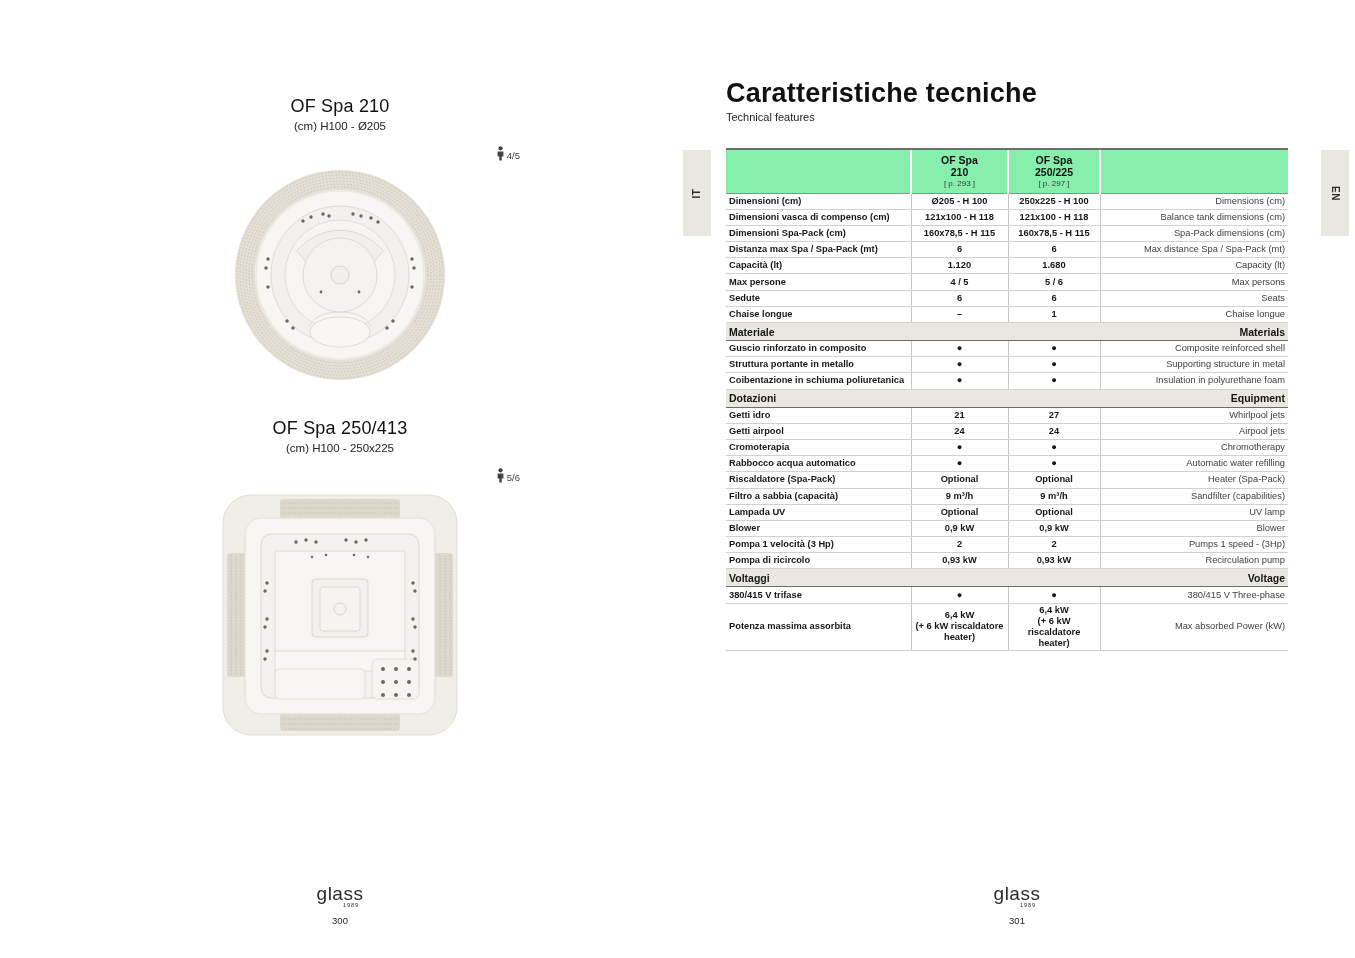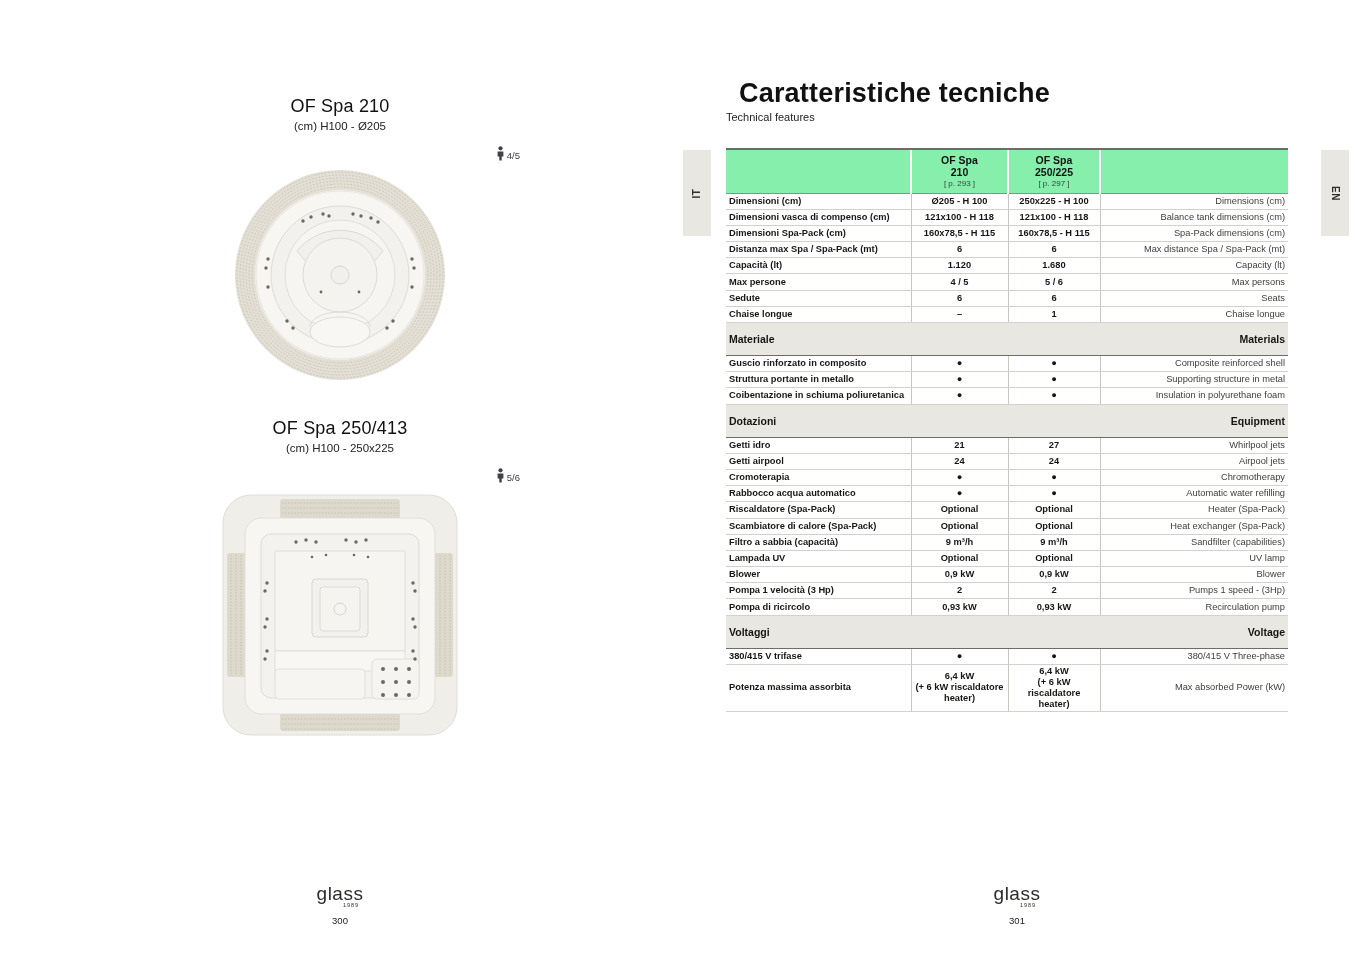--- a/index.html
+++ b/index.html
@@ -22,21 +22,21 @@
 
   
   .page-footer { position:absolute; width:120px; text-align:center; }
   #footer-left  { left:280px; top:885px; }
   #footer-right { left:957px; top:885px; }
   .glass-word { font-size:19px; color:#2b2b29; letter-spacing:.5px; line-height:18px; display:block; }
   .glass-year { font-size:5.5px; color:#2b2b29; display:block; margin-top:-1px; padding-left:22px; letter-spacing:1px; }
   .page-num   { font-size:9.5px; color:#222; margin-top:7px; }
 
   
-  .tech-title    { position:absolute; left:726px; top:78px;  font-size:27px; font-weight:700; letter-spacing:.2px; color:#111;margin-left:13px; }
+  .tech-title    { position:absolute; left:726px; top:78px;  font-size:27px; font-weight:700; letter-spacing:.2px; color:#111; }
   .tech-subtitle { position:absolute; left:726px; top:111px; font-size:11px; color:#222; }
 
   
   .lang-tab {
     position:absolute; width:28px; height:86px; background:#e9e7e2;
     display:flex; align-items:center; justify-content:center;
   }
   #tab-it { left:683px; top:150px; }
   #tab-en { left:1321px; top:150px; }
   .lang-tab span { font-size:10px; font-weight:700; color:#2e2e2c; letter-spacing:.5px; }
@@ -65,21 +65,21 @@
   .spec-table td { vertical-align:middle; }
   tr.data-row td {
     height:16.2px; font-size:9.3px; line-height:11px;
     border-bottom:1px solid #d3d1cb; padding:1px 3px;
   }
   td.cell-it  { font-weight:700; color:#161615; text-align:left; }
   td.cell-val { font-weight:700; color:#161615; text-align:center; border-left:1px solid #c8c6c0; white-space:pre-line; }
   td.cell-en  { font-weight:400; color:#3d3d3b; text-align:right; border-left:1px solid #c8c6c0; }
 
   tr.section-row td {
-    background:#e9e7e2; height:33px; font-size:10.5px; font-weight:700; color:#151514;
+    background:#e9e7e2; height:18px; font-size:10.5px; font-weight:700; color:#151514;
     border-bottom:1px solid #6f6b66; border-top:1px solid #d3d1cb; padding:1px 3px;
   }
   .sec-en { float:right; }
 </style>
 </head>
 <body>
 
 <div class="product-block" id="product-1">
   <div class="product-title">OF Spa 210</div>
   <div class="product-dims">(cm) H100 - Ø205</div>
@@ -345,26 +345,20 @@
         <td class="cell-val">●</td>
         <td class="cell-en">Automatic water refilling</td>
       </tr>
       <tr class="data-row">
         <td class="cell-it">Riscaldatore (Spa-Pack)</td>
         <td class="cell-val">Optional</td>
         <td class="cell-val">Optional</td>
         <td class="cell-en">Heater (Spa-Pack)</td>
       </tr>
       <tr class="data-row">
-        <td class="cell-it">Scambiatore di calore (Spa-Pack)</td>
-        <td class="cell-val">Optional</td>
-        <td class="cell-val">Optional</td>
-        <td class="cell-en">Heat exchanger (Spa-Pack)</td>
-      </tr>
-      <tr class="data-row">
         <td class="cell-it">Filtro a sabbia (capacità)</td>
         <td class="cell-val">9 m³/h</td>
         <td class="cell-val">9 m³/h</td>
         <td class="cell-en">Sandfilter (capabilities)</td>
       </tr>
       <tr class="data-row">
         <td class="cell-it">Lampada UV</td>
         <td class="cell-val">Optional</td>
         <td class="cell-val">Optional</td>
         <td class="cell-en">UV lamp</td>

